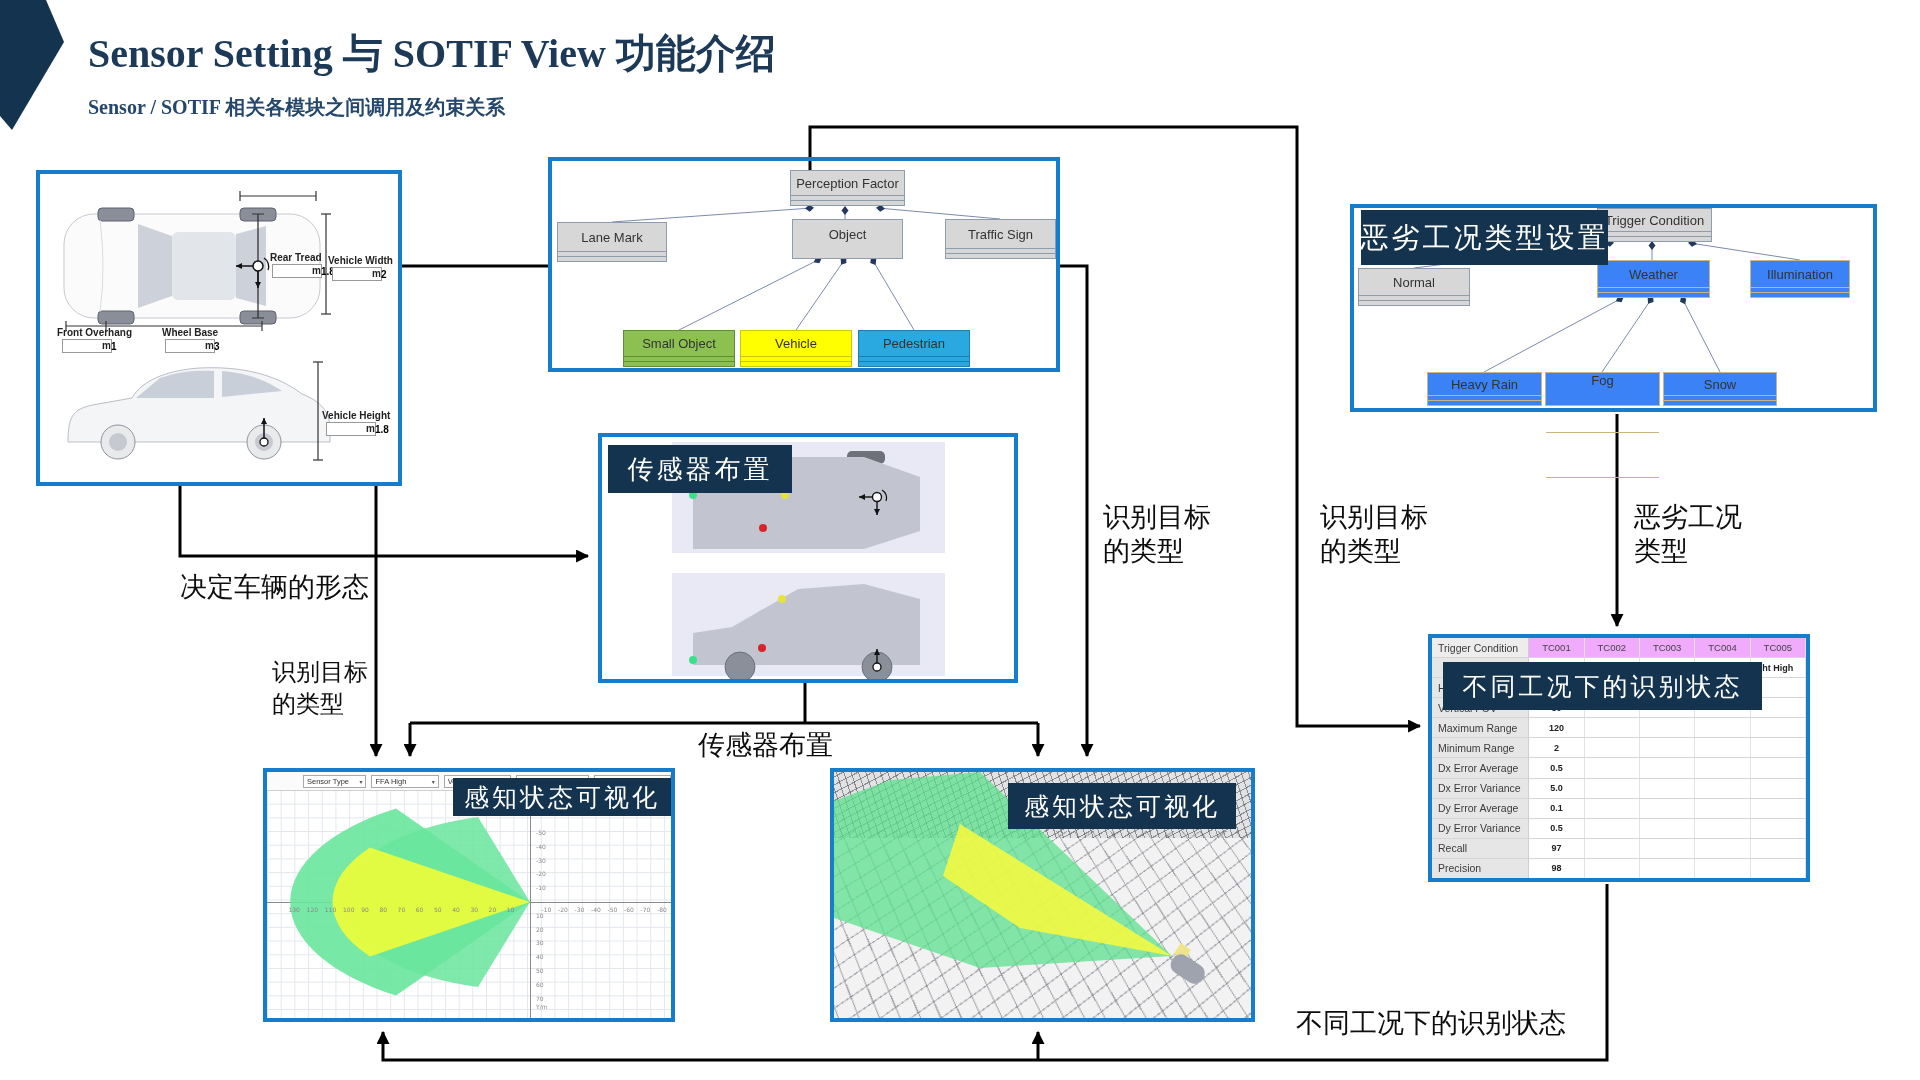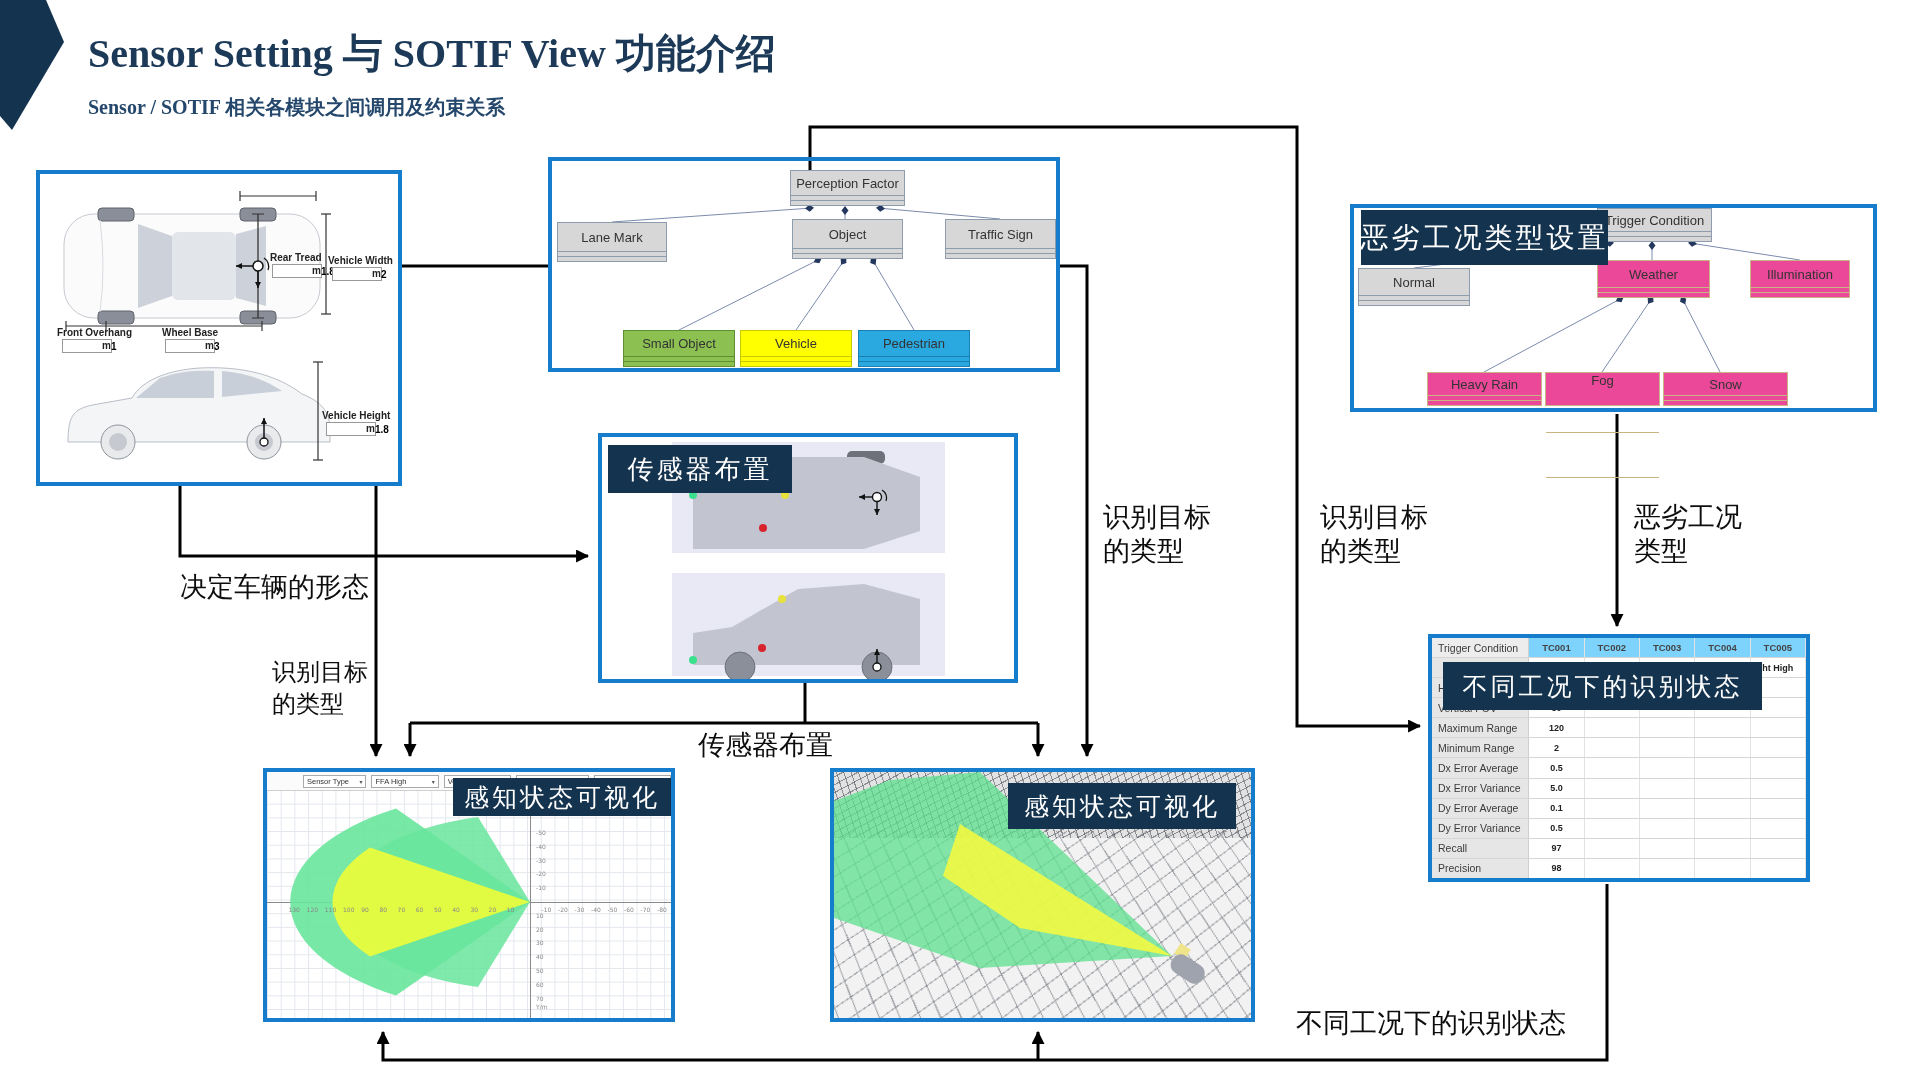--- a/index.html
+++ b/index.html
@@ -16,21 +16,21 @@
           display:flex;align-items:center;justify-content:center;z-index:8;letter-spacing:3px;white-space:nowrap;}
   
   .wires{position:absolute;left:0;top:0;width:1920px;height:1080px;z-index:1;pointer-events:none;}
   .innersvg{position:absolute;left:0;top:0;z-index:3;pointer-events:none;}
   
   .node{position:absolute;box-sizing:border-box;display:flex;flex-direction:column;
         font-size:13px;color:#333;z-index:5;}
   .node .t{flex:1;display:flex;align-items:center;justify-content:center;}
   .node .s{height:4px;}
   .n-gray{background:#D7D7D7;border:1.5px solid #8E9DAD}.n-gray .s{border-top:1px solid #8E9DAD}
-  .n-cream{background:#ec4899;border:1.5px solid #C9B584}.n-cream .s{border-top:1px solid #C9B584}
+  .n-cream{background:#3b82f6;border:1.5px solid #C9B584}.n-cream .s{border-top:1px solid #C9B584}
   .n-green{background:#8CC152;border:1.5px solid #5F8F33}.n-green .s{border-top:1px solid #5F8F33}
   .n-yellow{background:#FFFF00;border:1.5px solid #C9C900}.n-yellow .s{border-top:1px solid #C9C900}
   .n-blue{background:#29A9E0;border:1.5px solid #1C7FB2}.n-blue .s{border-top:1px solid #1C7FB2}
   
   .vlabel{position:absolute;font-size:10px;font-weight:bold;color:#222;white-space:nowrap;z-index:6;}
   .vinput{position:absolute;width:36px;height:14px;border:1px solid #999;background:#fff;font-size:10px;
           font-weight:bold;text-align:center;line-height:14px;z-index:6;box-sizing:border-box;padding-left:48px;}
   .vunit{position:absolute;font-size:10px;font-weight:bold;color:#222;z-index:6;}
   
   .elabel{position:absolute;font-family:"Liberation Serif",serif;font-weight:normal;color:#0d0d0d;
@@ -60,21 +60,21 @@
                repeating-linear-gradient(-28deg,rgba(70,75,85,.55) 0 1px,transparent 1px 7px);}
   
   .tgrid{position:absolute;inset:0;display:flex;flex-direction:column;z-index:2;}
   .trow{flex:1;display:flex;border-bottom:1px solid #D6D6D6;}
   .trow:last-child{border-bottom:none;}
   .lc{flex:0 0 26%;background:#E6E6E6;border-right:1px solid #CFCFCF;display:flex;align-items:center;
       padding-left:6px;font-size:10.5px;color:#3a3a3a;white-space:nowrap;overflow:hidden;box-sizing:border-box;}
   .vc{flex:1;border-right:1px solid #E2E2E2;display:flex;align-items:center;justify-content:center;
       font-size:9px;font-weight:bold;color:#222;white-space:nowrap;overflow:hidden;}
   .trow.thead .lc{background:#EDEDED;font-size:10.5px;}
-  .trow.thead .vc{background:#7dd3fc;font-weight:bold;font-size:9.5px;color:#444;}
+  .trow.thead .vc{background:#f0abfc;font-weight:normal;font-size:9.5px;color:#444;}
 </style>
 </head>
 <body>
 
 <div class="canvas">
 
   <div class="corner"></div>
   <div class="title">Sensor Setting 与 SOTIF View 功能介绍</div>
   <div class="subtitle">Sensor / SOTIF 相关各模块之间调用及约束关系</div>
 
@@ -210,21 +210,21 @@
     <div class="node n-gray" style="left:238px;top:9px;width:115px;height:36px;">
       <div class="t">Perception Factor</div>
         <div class="s"></div>
         <div class="s"></div>
     </div>
     <div class="node n-gray" style="left:5px;top:61px;width:110px;height:40px;">
       <div class="t">Lane Mark</div>
         <div class="s"></div>
         <div class="s"></div>
     </div>
-    <div class="node n-gray" style="left:240px;top:58px;width:111px;height:40px;">
+    <div class="node n-gray" style="left:240px;top:58px;width:111px;height:40px;align-items:center;">
       <div class="t">Object</div>
         <div class="s"></div>
         <div class="s"></div>
     </div>
     <div class="node n-gray" style="left:393px;top:58px;width:111px;height:40px;">
       <div class="t">Traffic Sign</div>
         <div class="s"></div>
         <div class="s"></div>
     </div>
     <div class="node n-green" style="left:71px;top:169px;width:112px;height:37px;">
@@ -278,21 +278,21 @@
     <div class="node n-cream" style="left:73px;top:164px;width:115px;height:34px;">
       <div class="t">Heavy Rain</div>
         <div class="s"></div>
         <div class="s"></div>
     </div>
     <div class="node n-cream" style="left:191px;top:164px;width:115px;height:34px;gap:44px;">
       <div class="t">Fog</div>
         <div class="s"></div>
         <div class="s"></div>
     </div>
-    <div class="node n-cream" style="left:309px;top:164px;width:125px;height:34px;">
+    <div class="node n-cream" style="left:309px;top:164px;width:114px;height:34px;">
       <div class="t">Snow</div>
         <div class="s"></div>
         <div class="s"></div>
     </div>
   </div>
   <div class="nlabel" style="left:1361px;top:210px;width:247px;height:55px;font-size:28px;">恶劣工况类型设置</div>
 
   <div class="panel" style="left:598px;top:433px;width:420px;height:250px;">
     <svg class="innersvg" width="412" height="242" viewBox="0 0 412 242">
       <rect x="70" y="5" width="273" height="111" fill="#E9E9F5"></rect>

